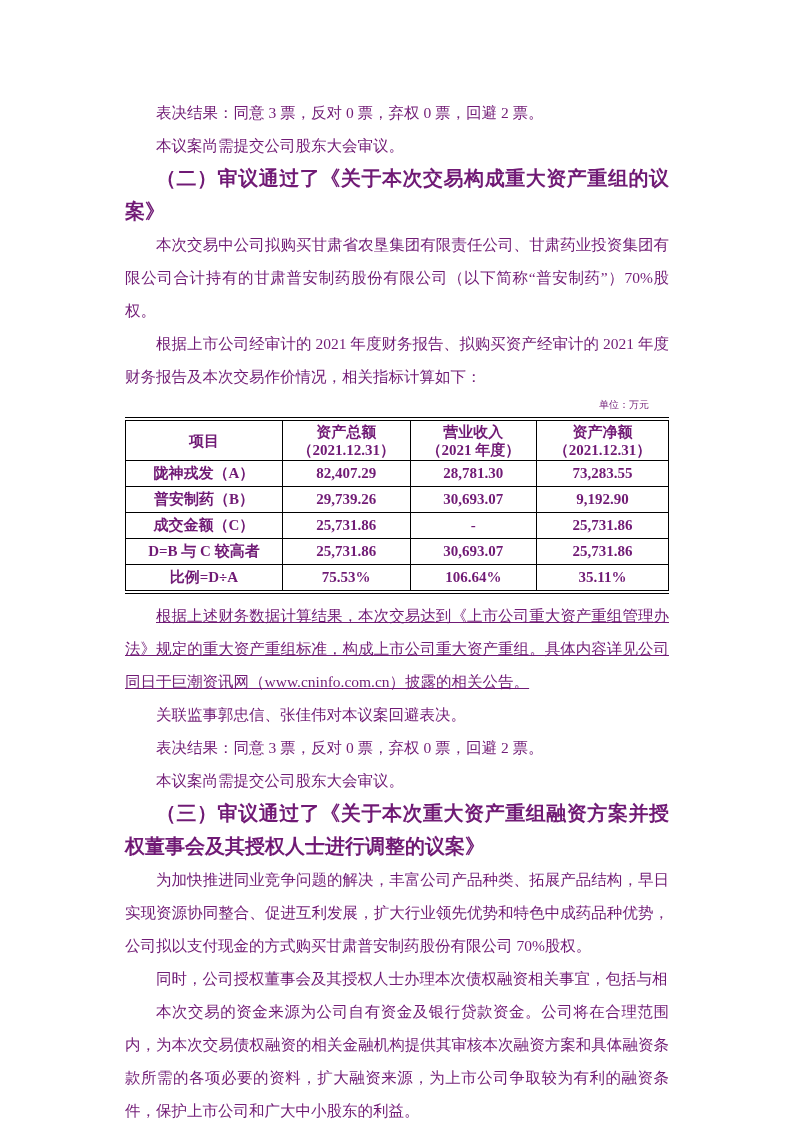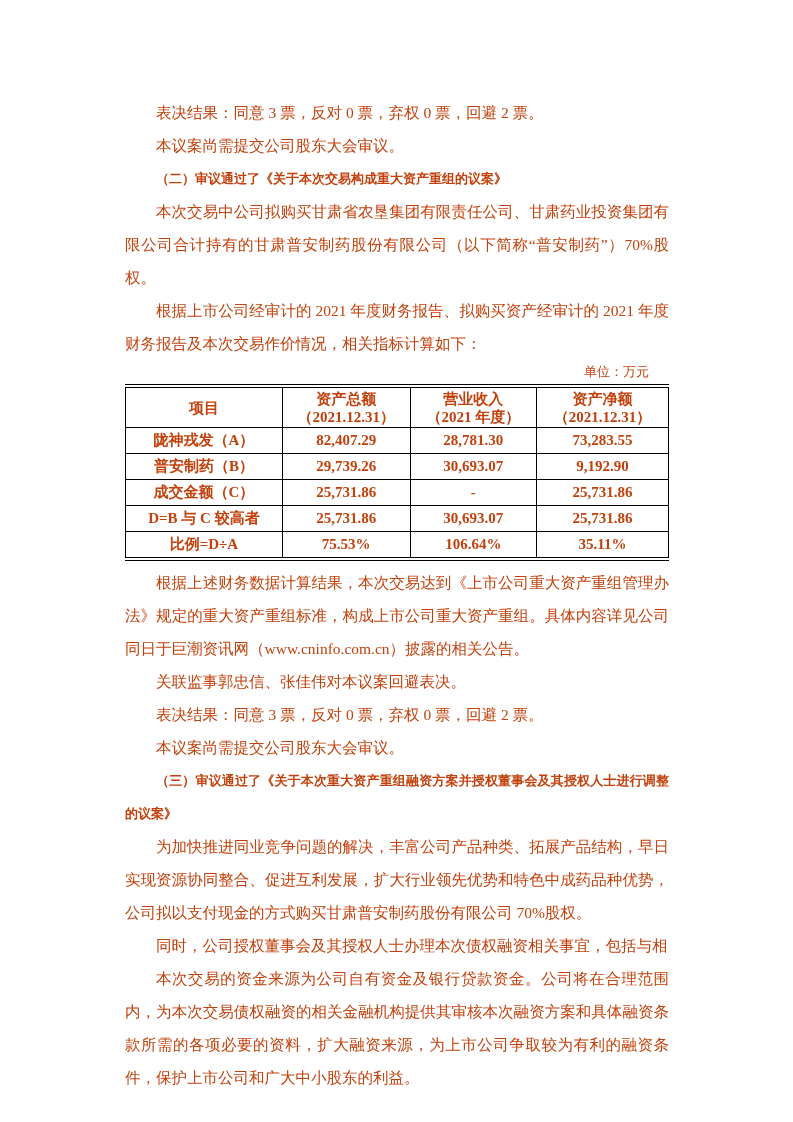--- a/index.html
+++ b/index.html
@@ -7,43 +7,43 @@
     padding: 0;
     background: #ffffff;
   }
   .page {
     position: relative;
     width: 793px;
     height: 1122px;
     background: #ffffff;
     box-sizing: border-box;
     padding: 96px 124px 0 125px;
-    color: #c2410c;
+    color: #701a75;
     font-family: "Liberation Serif", "DejaVu Serif", serif;
     overflow: hidden;
   }
   .para {
     margin: 0;
     font-size: 15.5px;
     line-height: 33px;
     text-align: justify;
     text-indent: 31px;
     word-break: break-all;
   }
   .heading {
     margin: 0;
-    font-size: 13px;
+    font-size: 20px;
     font-weight: bold;
     line-height: 33px;
     text-align: justify;
     text-indent: 31px;
     word-break: break-all;
   }
   .unit-note {
-    font-size: 13px;
+    font-size: 10px;
     line-height: 24px;
     text-align: right;
     padding-right: 20px;
   }
   table.fin {
     width: 100%;
     border-collapse: collapse;
     border-top: 4px double #000;
     border-bottom: 4px double #000;
     margin: 0 0 5px 0;
@@ -69,21 +69,21 @@
   table.fin tbody td {
     font-weight: bold;
     font-size: 15px;
     height: 25px;
     line-height: 25px;
   }
   .col-item  { width: 28.9%; }
   .col-asset { width: 23.5%; }
   .col-rev   { width: 23.3%; }
   .col-net   { width: 24.3%; }
-  .after-table { margin-top: 4px; }
+  .after-table { margin-top: 4px; text-decoration: underline; }
 </style>
 </head>
 <body>
 
 <div class="page">
 
   <p class="para">表决结果：同意 3 票，反对 0 票，弃权 0 票，回避 2 票。</p>
   <p class="para">本议案尚需提交公司股东大会审议。</p>
 
   <p class="heading">（二）审议通过了《关于本次交易构成重大资产重组的议案》</p>

